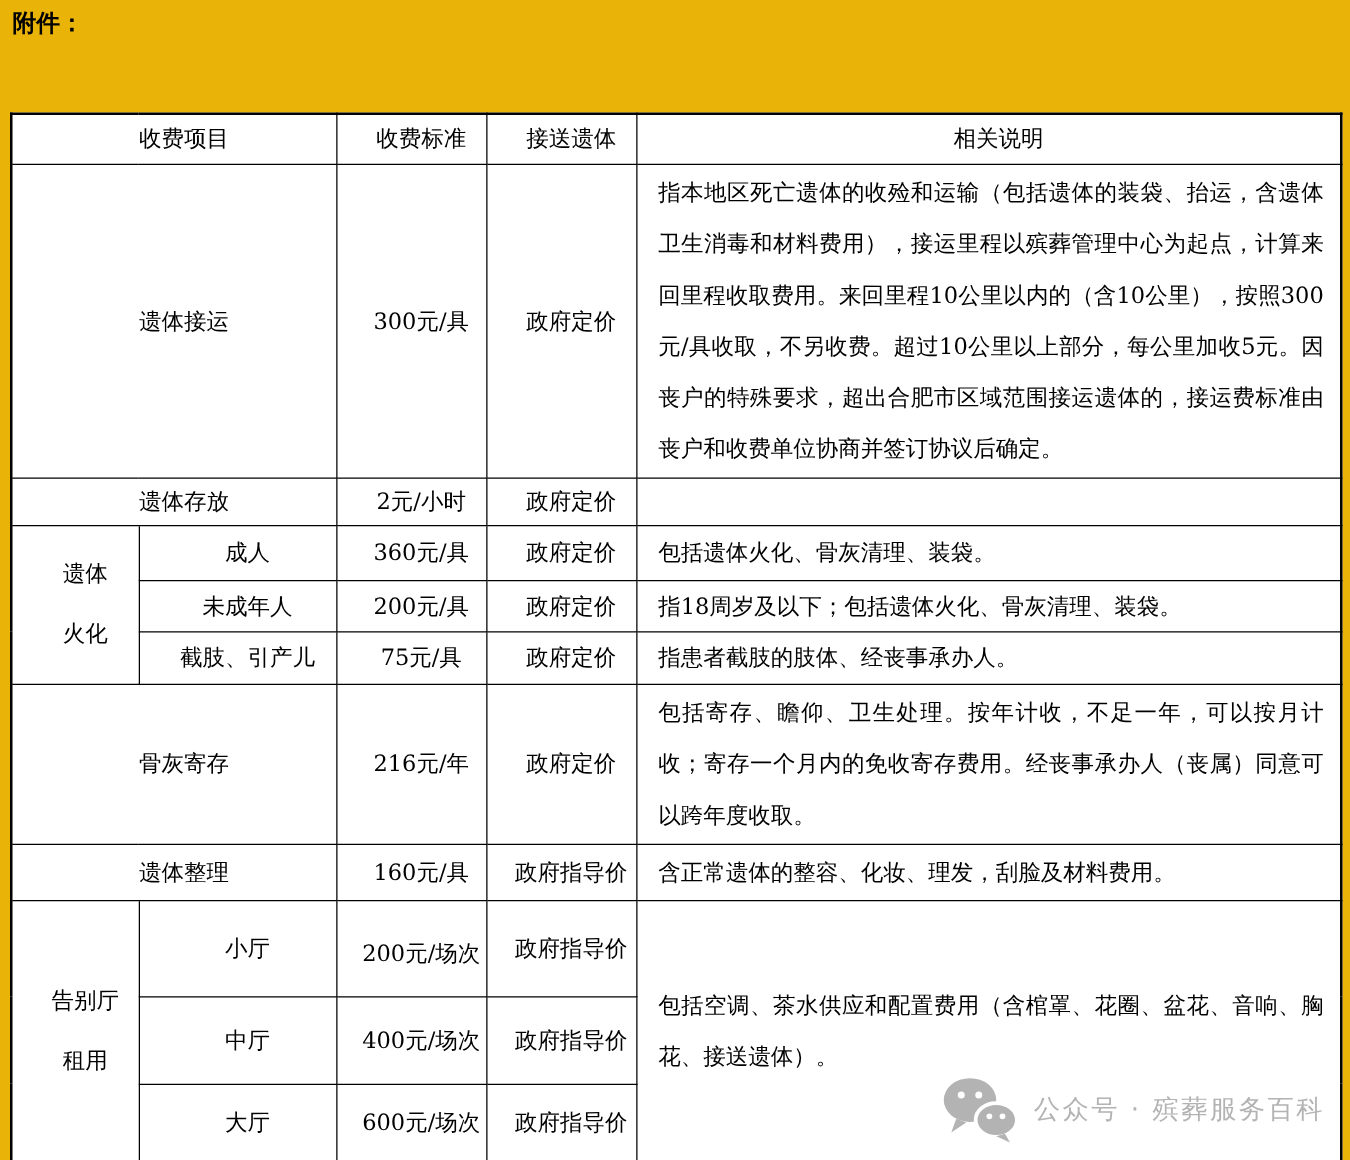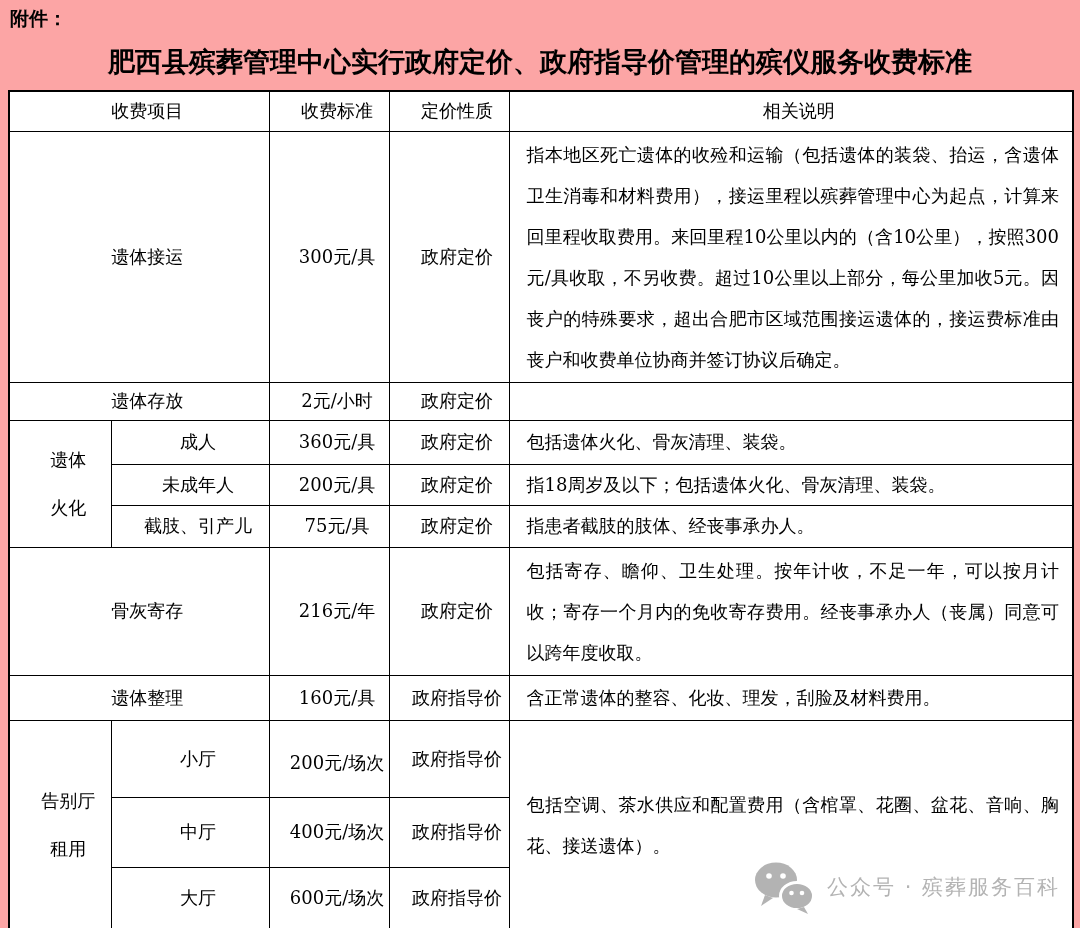--- a/index.html
+++ b/index.html
@@ -1,20 +1,20 @@
 <!DOCTYPE html>
 <html><head>
 <meta charset="utf-8">
 <style>
   html, body { margin: 0; padding: 0; background: #ffffff; }
   .page {
     position: relative;
     width: 1080px;
     height: 928px;
-    background: #fca5a5;
+    background: #eab308;
     color: #000;
     font-family: "DejaVu Serif", "Liberation Serif", serif;
     overflow: hidden;
   }
   .attachment {
     position: absolute;
     left: 10px;
     top: 6px;
     font-family: "DejaVu Sans", "Liberation Sans", sans-serif;
     font-weight: bold;
@@ -97,36 +97,35 @@
     line-height: 1;
   }
 </style>
 </head>
 <body>
 
 <div class="page">
 
   <div class="attachment">附件：</div>
 
-  <div class="title">肥西县殡葬管理中心实行政府定价、政府指导价管理的殡仪服务收费标准</div>
 
   <table class="fee-table">
     <colgroup>
       <col style="width:102px">
       <col style="width:158px">
       <col style="width:120px">
       <col style="width:120px">
       <col style="width:564px">
     </colgroup>
 
     <tbody>
         <tr class="r-head">
       <td colspan="2" class="c">收费项目</td>
       <td class="c">收费标准</td>
-      <td class="c">定价性质</td>
+      <td class="c">接送遗体</td>
       <td class="c">相关说明</td>
     </tr>
 
     <tr class="r-transport">
       <td colspan="2" class="c">遗体接运</td>
       <td class="c">300元/具</td>
       <td class="c">政府定价</td>
       <td class="note">指本地区死亡遗体的收殓和运输（包括遗体的装袋、抬运，含遗体卫生消毒和材料费用），接运里程以殡葬管理中心为起点，计算来回里程收取费用。来回里程10公里以内的（含10公里），按照300元/具收取，不另收费。超过10公里以上部分，每公里加收5元。因丧户的特殊要求，超出合肥市区域范围接运遗体的，接运费标准由丧户和收费单位协商并签订协议后确定。</td>
     </tr>
 

